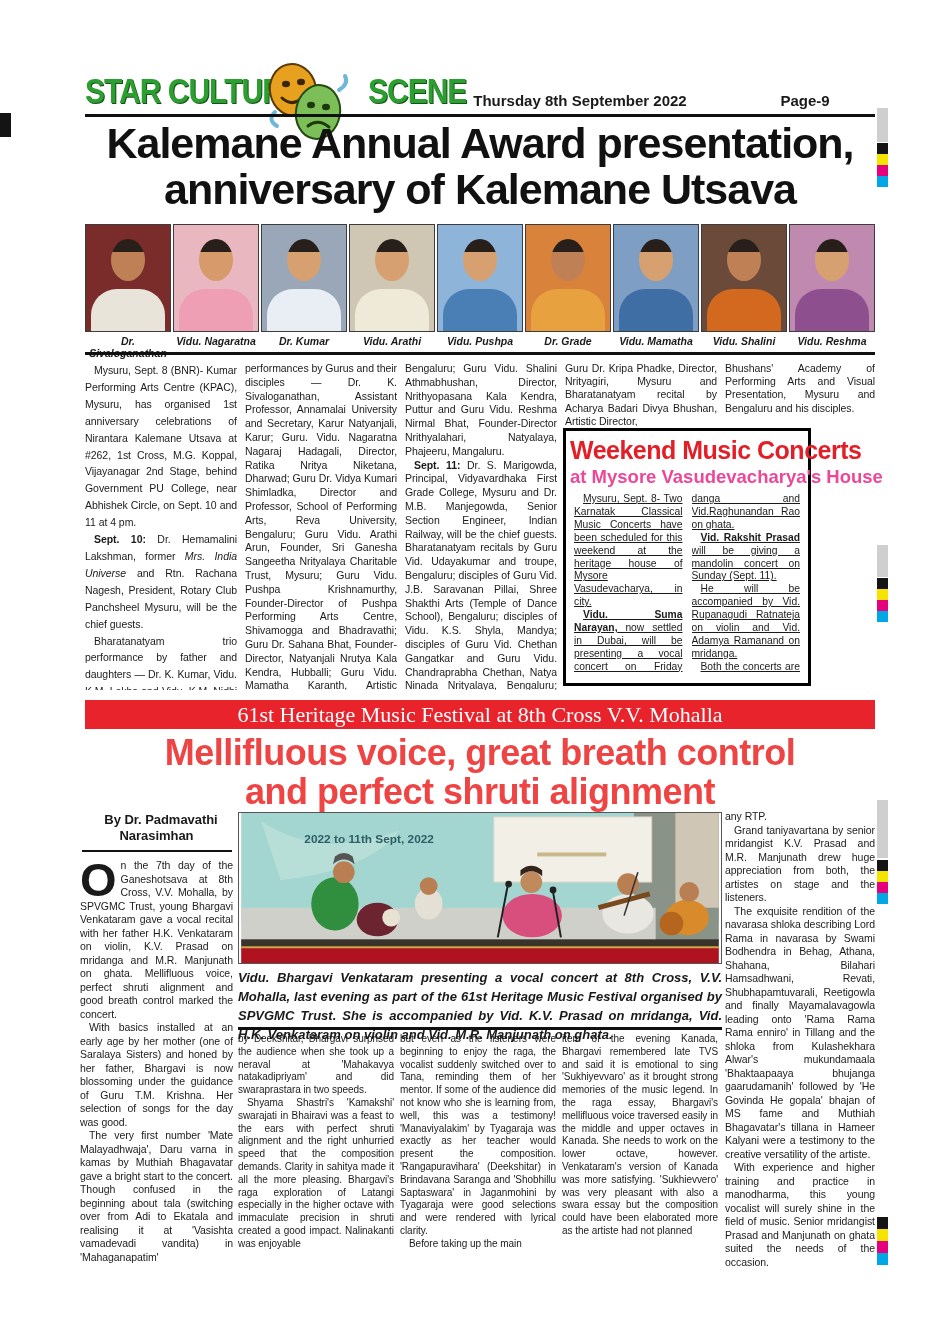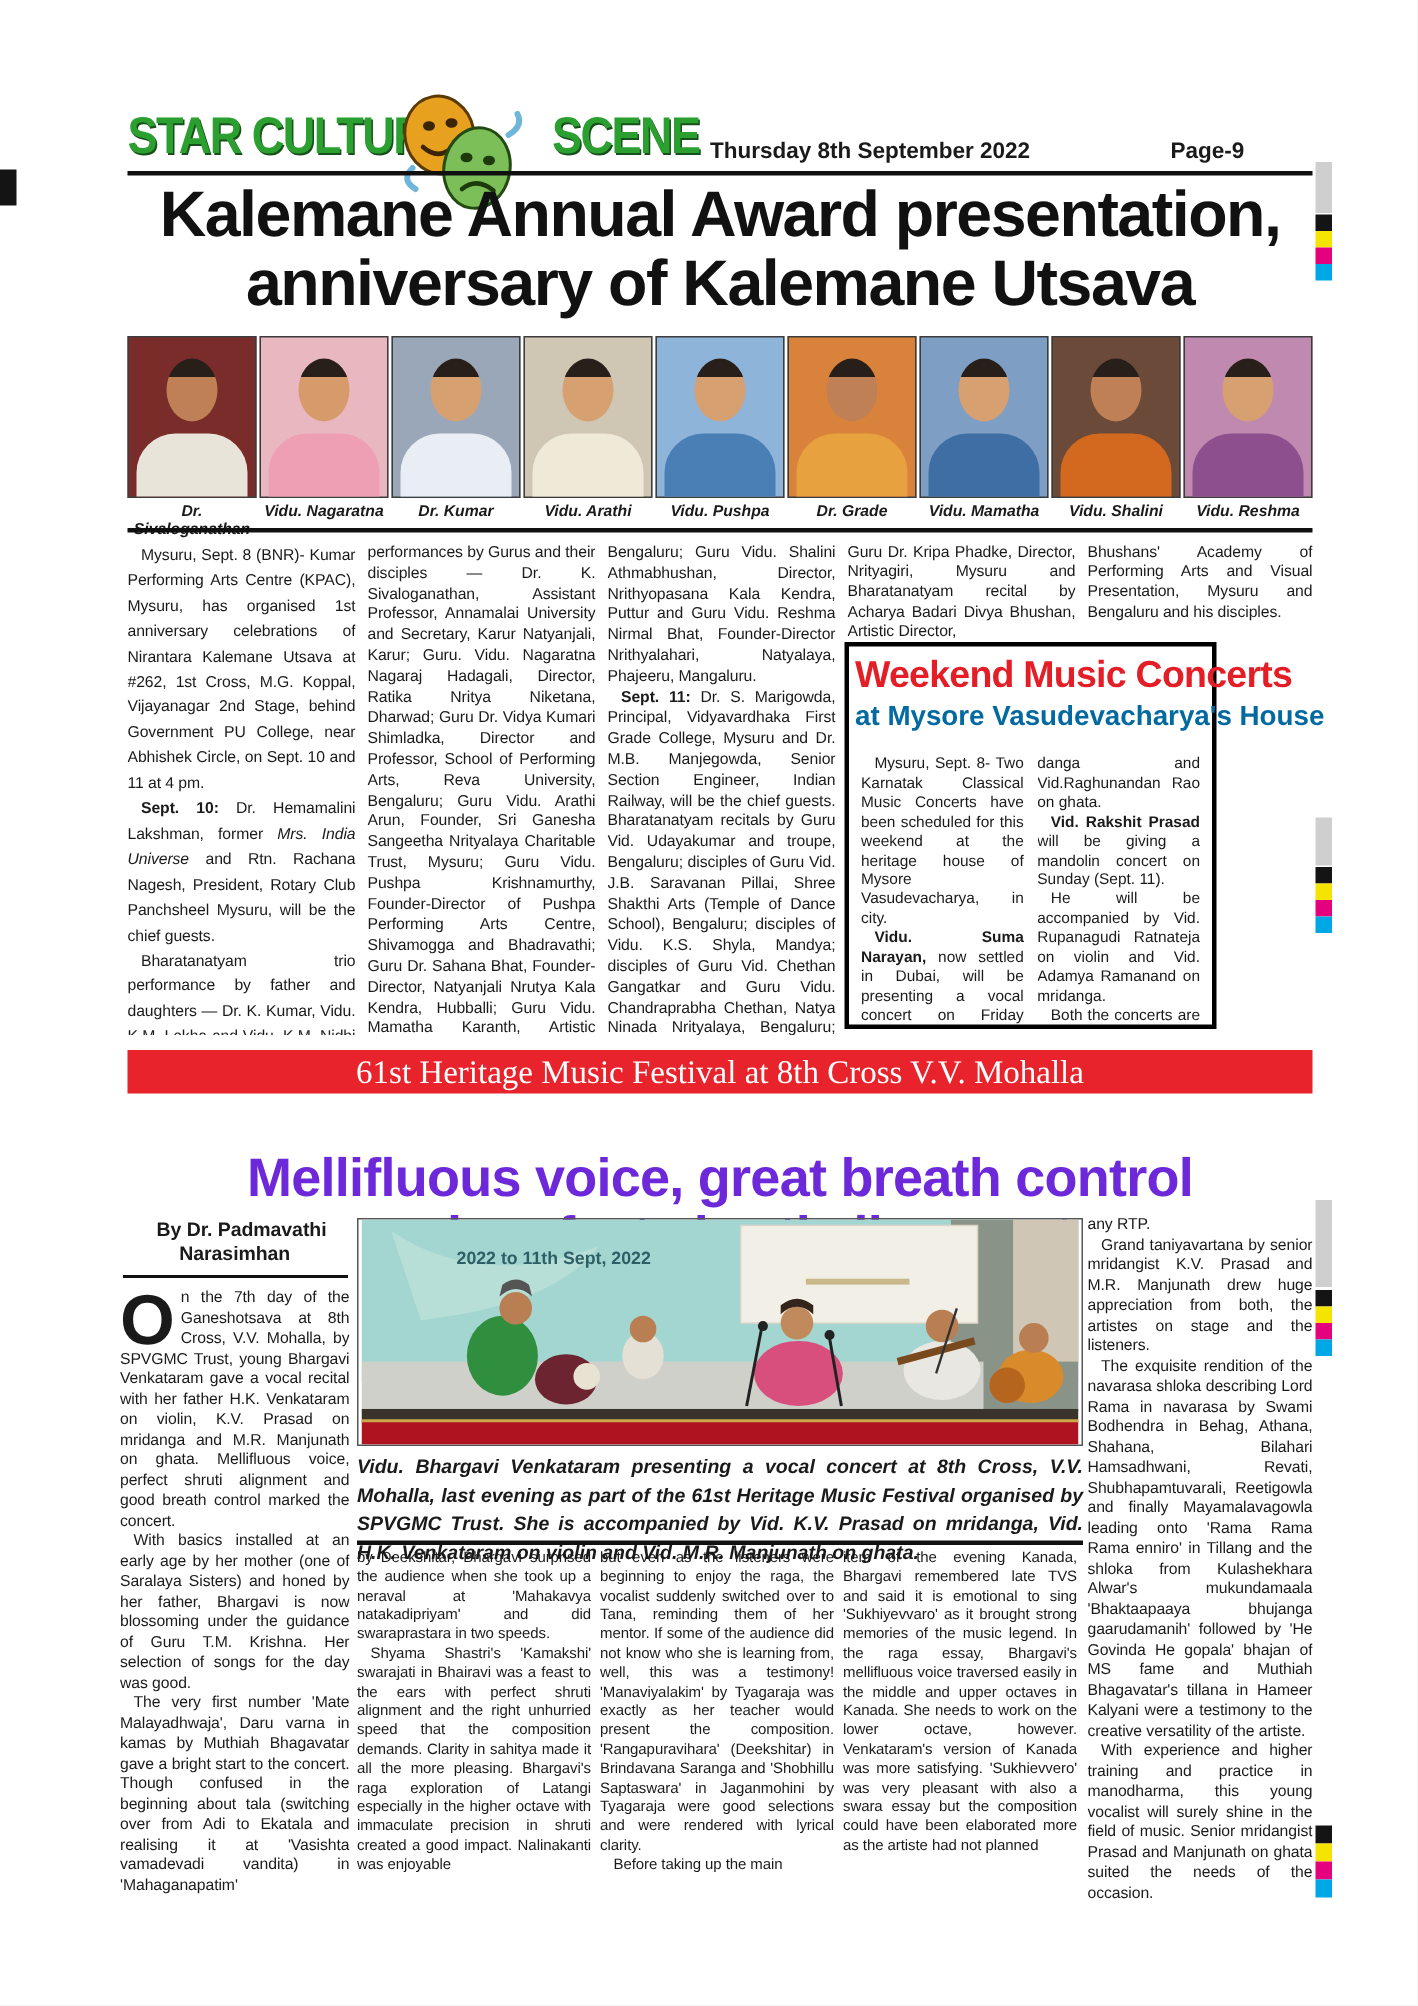--- a/index.html
+++ b/index.html
@@ -14,21 +14,21 @@
         text-shadow:1px 1px 0 #17501a;white-space:nowrap;}
   .issue-date{position:absolute;top:92px;left:430px;width:300px;text-align:center;
         font-weight:bold;font-size:15px;}
   .page-number{position:absolute;top:92px;left:735px;width:140px;text-align:center;
         font-weight:bold;font-size:15px;}
   .masthead-rule{position:absolute;left:85px;top:114px;width:790px;height:3px;background:#101010;}
   
   .headline1{position:absolute;left:80px;top:120px;width:800px;text-align:center;
         font-weight:bold;font-size:43px;line-height:46px;letter-spacing:-1px;color:#111;}
   .headline2{position:absolute;left:80px;top:733px;width:800px;text-align:center;
-        font-weight:bold;font-size:36px;line-height:39px;letter-spacing:-0.5px;color:#6d28d9;margin-top:32px;}
+        font-weight:bold;font-size:36px;line-height:39px;letter-spacing:-0.5px;color:#ef4444;}
   
   .portraits-row{position:absolute;left:85px;top:224px;width:790px;display:flex;gap:2px;}
   .portrait{position:relative;flex:1;height:108px;border:1px solid #3c3c3c;box-sizing:border-box;
         background:var(--bg,#888);overflow:hidden;}
   .portrait .head{position:absolute;left:50%;top:14px;transform:translateX(-50%);
         width:34px;height:42px;border-radius:50%;
         background:linear-gradient(#281f1a 0 30%,var(--skin,#c98d5f) 30%);}
   .portrait .cloth{position:absolute;left:50%;bottom:-4px;transform:translateX(-50%);
         width:74px;height:46px;border-radius:26px 26px 0 0;background:var(--cloth,#ccc);}
   .names-row{position:absolute;left:85px;top:335px;width:790px;display:flex;gap:2px;}
@@ -44,24 +44,24 @@
   .a1c3{left:405px;top:362px;width:152px;height:328px;}
   .a1c4{left:565px;top:362px;width:152px;height:64px;line-height:13.2px;}
   .a1c5{left:725px;top:362px;width:150px;height:64px;line-height:13.2px;}
   b.lead{font-weight:bold;}
   .ital{font-style:italic;}
   
   .weekend-box{position:absolute;left:563px;top:428px;width:248px;height:258px;
         border:3px solid #000;box-sizing:border-box;background:#fff;}
   .weekend-title{margin:5px 4px 0;text-align:center;font-weight:bold;font-size:25px;
         letter-spacing:-0.5px;color:#e31e26;white-space:nowrap;}
-  .weekend-subtitle{margin:1px 4px 14px;text-align:center;font-weight:bold;font-size:18.5px;
-        color:#0369a1;white-space:nowrap;}
+  .weekend-subtitle{margin:1px 4px 3px;text-align:center;font-weight:bold;font-size:18.5px;
+        color:#ec4899;white-space:nowrap;}
   .weekend-cols{display:flex;gap:9px;padding:2px 8px;}
-  .weekend-cols .wcol{flex:1;text-align:justify;font-size:10.3px;line-height:12.9px;height:182px;overflow:hidden;}
+  .weekend-cols .wcol{flex:1;text-align:justify;font-size:10.3px;line-height:12.9px;height:182px;overflow:hidden;text-decoration:underline;}
   .weekend-cols p{margin:0;text-indent:9px;}
   .weekend-cols p.noindent{text-indent:0;}
   
   .section-banner{position:absolute;left:85px;top:700px;width:790px;height:29px;background:#e8232b;
         color:#fff;font-family:"Liberation Serif",serif;font-size:22px;line-height:29px;text-align:center;}
   
   .byline{margin:2px 0 0;text-align:center;font-weight:bold;font-size:13px;line-height:16px;text-indent:0;}
   .byline-rule{width:150px;height:2px;background:#111;margin:6px auto 7px;}
   .a2c1{left:80px;top:812px;width:153px;height:522px;line-height:13.5px;}
   .a2c5{left:725px;top:810px;width:150px;height:524px;line-height:13.5px;}

